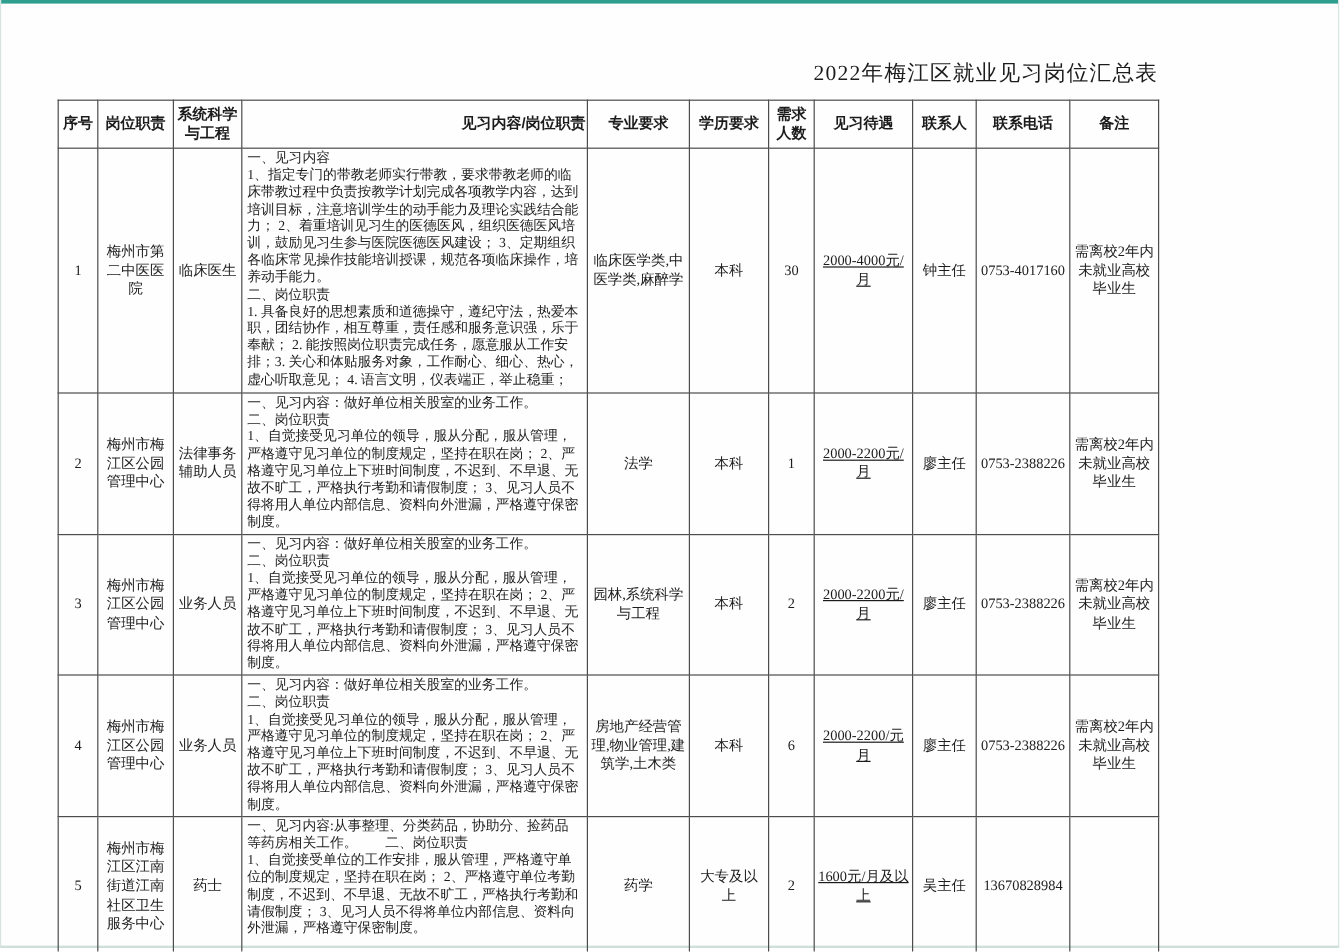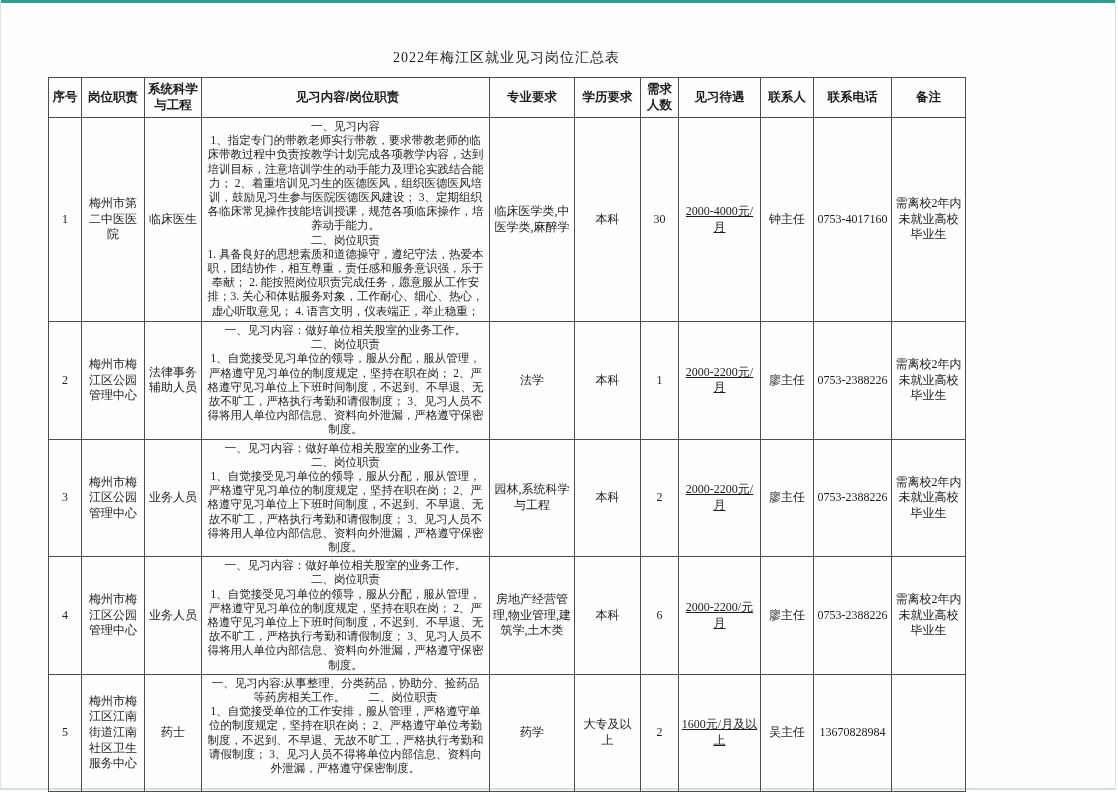--- a/index.html
+++ b/index.html
@@ -30,22 +30,22 @@
     background: #2f9e8e;
   }
   .content {
     width: 917px;
     margin-left: 47px;
   }
   .doc-title {
     margin: 0;
     padding-top: 49px;
     padding-bottom: 10px;
-    text-align: center;
-    font-size: 14px;
+    text-align: right;
+    font-size: 18px;
     font-weight: 500;
     letter-spacing: 1px;
   }
   table.jobs {
     table-layout: fixed;
     width: 917px;
     border-collapse: collapse;
   }
   table.jobs th, table.jobs td {
     border: 1px solid #4d4d4d;
@@ -63,21 +63,21 @@
     background: #fefefe;
   }
   table.jobs td {
     font-size: 12px;
     line-height: 1.3;
     text-align: center;
     vertical-align: middle;
     padding: 2px 3px;
   }
   table.jobs td.duties {
-    text-align: center;
+    text-align: left;
     vertical-align: top;
     font-size: 11.5px;
     line-height: 14.2px;
     white-space: pre-wrap;
     padding: 1px 4px 2px 4px;
   }
   table.jobs td.salary { padding: 2px 1px; text-decoration: underline; }
   col.c-no       { width: 33px; }
   col.c-unit     { width: 63px; }
   col.c-pos      { width: 57px; }
@@ -109,21 +109,21 @@
           <col class="c-salary">
         <col class="c-contact">
           <col class="c-phone">
           <col class="c-note">
       </colgroup>
       <thead>
         <tr style="height:40px;">
           <th>序号</th>
           <th>岗位职责</th>
           <th>系统科学与工程</th>
-          <th style="text-align:center;padding-left:5px;">见习内容/岗位职责</th>
+          <th style="text-align:right;padding-left:5px;">见习内容/岗位职责</th>
           <th>专业要求</th>
           <th>学历要求</th>
           <th>需求人数</th>
           <th>见习待遇</th>
           <th>联系人</th>
           <th>联系电话</th>
           <th>备注</th>
         </tr>
       </thead>
       <tbody>

